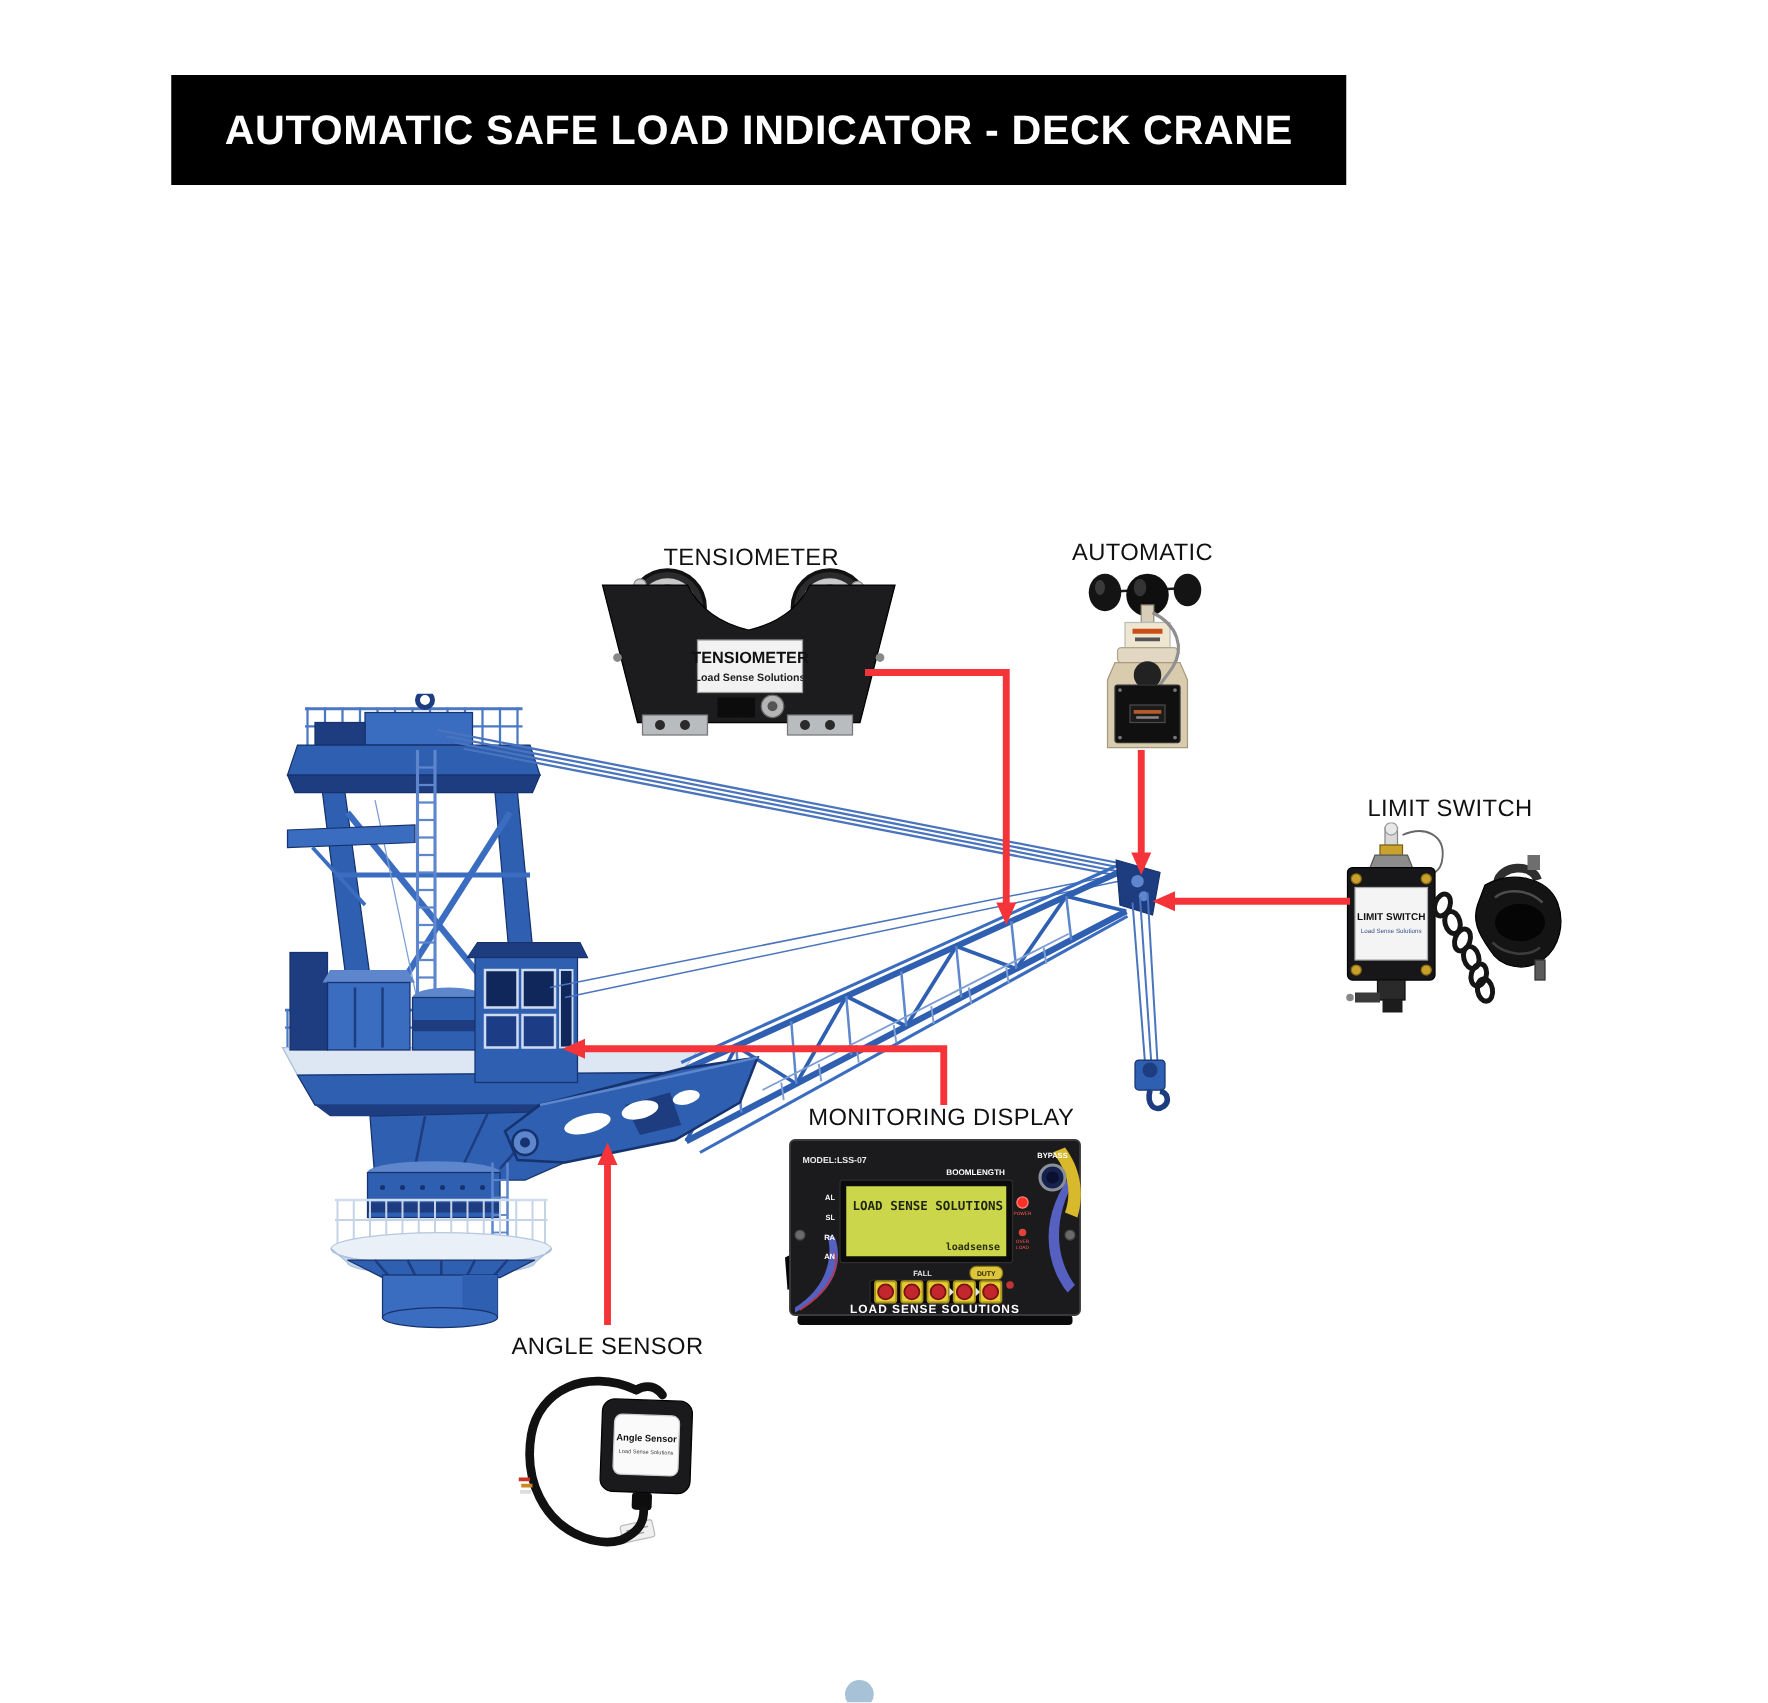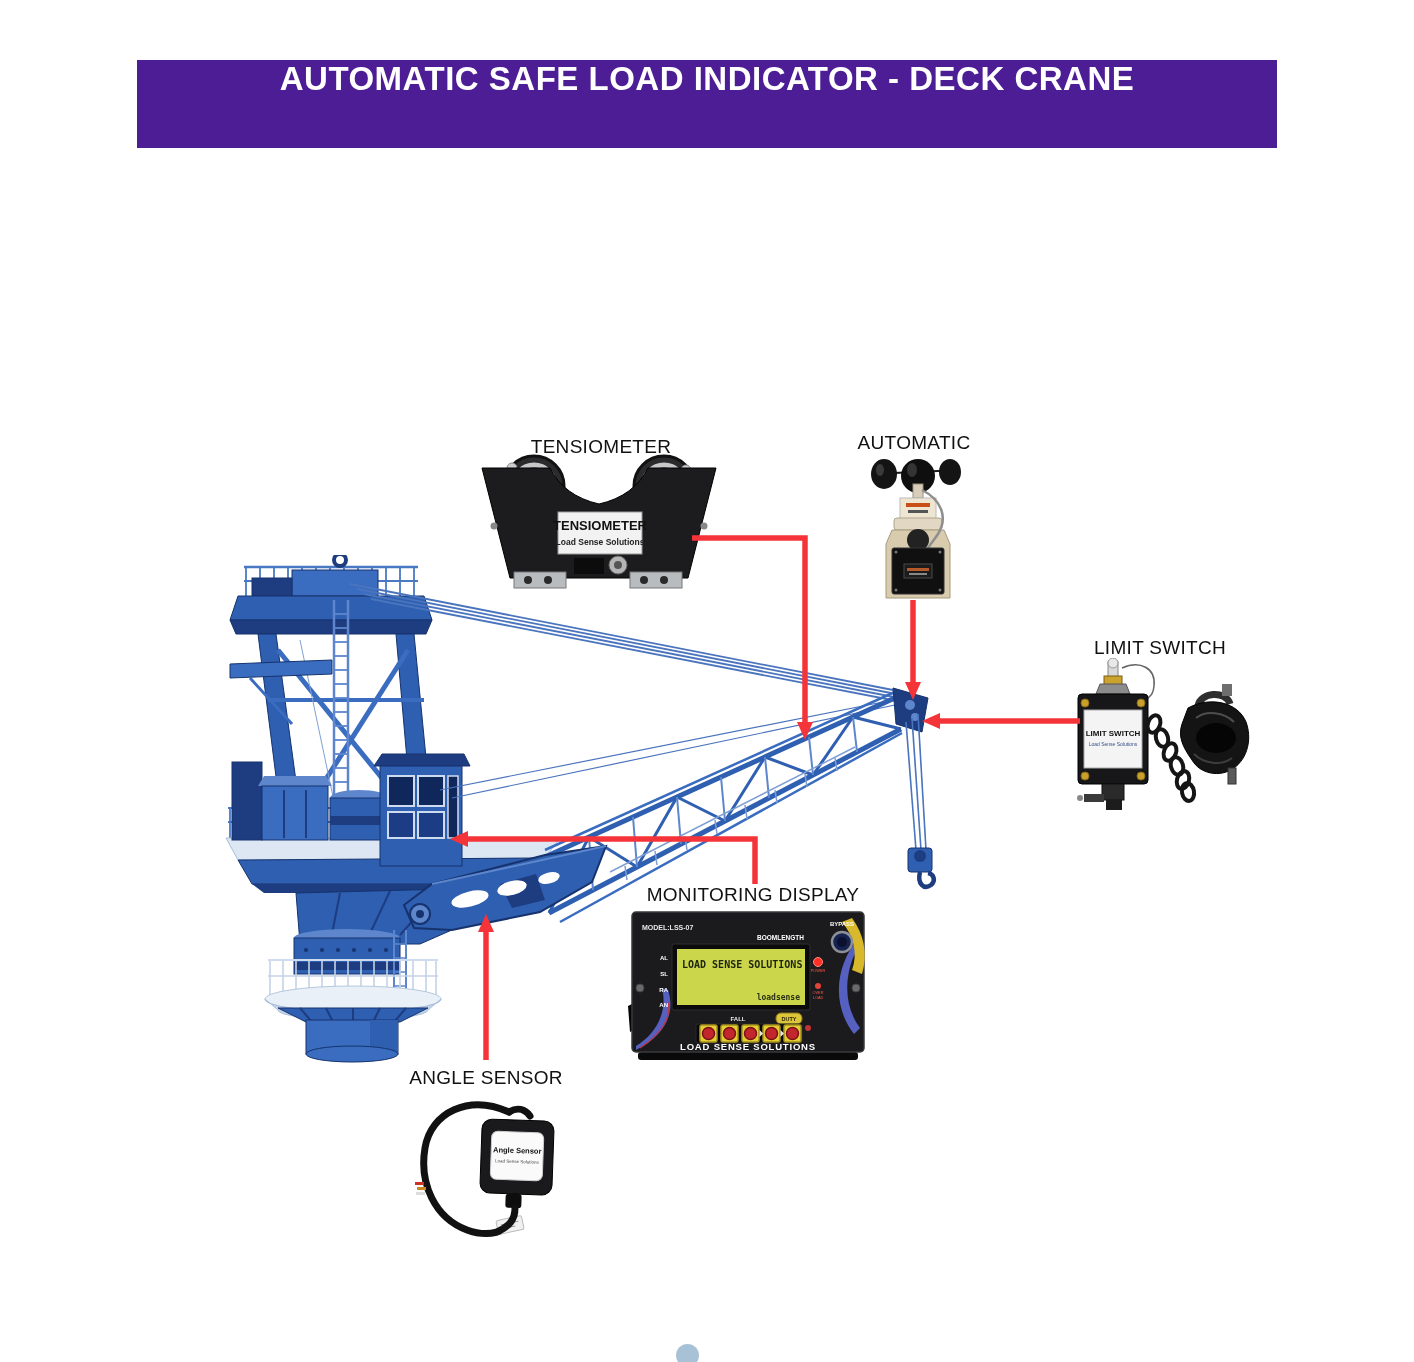--- a/index.html
+++ b/index.html
@@ -1,19 +1,19 @@
 <!DOCTYPE html>
 <html><head>
 <meta charset="utf-8">
 <style>
   html,body{margin:0;padding:0;background:#ffffff;}
   #page{position:relative;width:1414px;height:1362px;background:#ffffff;overflow:hidden;
         font-family:"Liberation Sans",sans-serif;}
-  .banner{position:absolute;left:137px;top:60px;width:1140px;height:88px;
-          background:#4c1d95;display:flex;align-items:flex-start;justify-content:center;}
+  .banner{position:absolute;left:137px;top:60px;width:940px;height:88px;
+          background:#000000;display:flex;align-items:center;justify-content:center;}
   .banner h1{margin:0;color:#ffffff;font-size:33px;font-weight:bold;letter-spacing:.5px;}
   .diagram-label{position:absolute;color:#111;font-size:19px;letter-spacing:.3px;
                  text-align:center;white-space:nowrap;transform:translateX(-50%);}
   .abs{position:absolute;}
   .footer-dot{position:absolute;left:676px;top:1344px;width:23px;height:23px;border-radius:50%;
               background:#a7c2d6;}
   svg{display:block;}
   .lcd-text{font-family:"DejaVu Sans Mono",monospace;font-weight:bold;}
 </style>
 </head>

